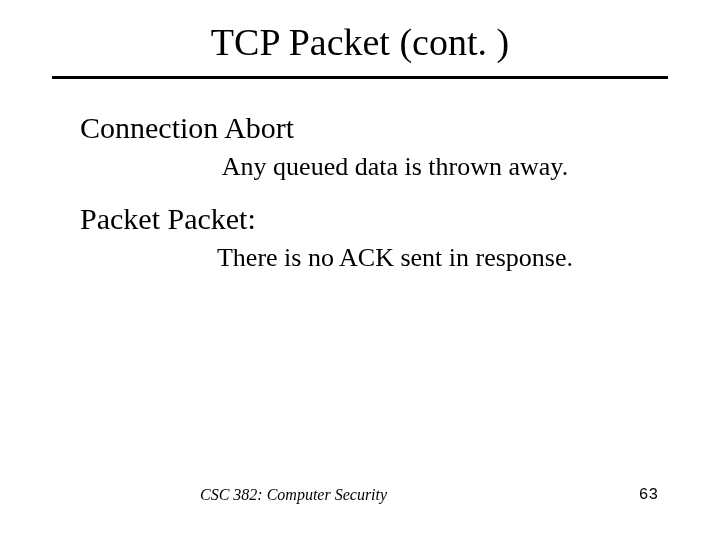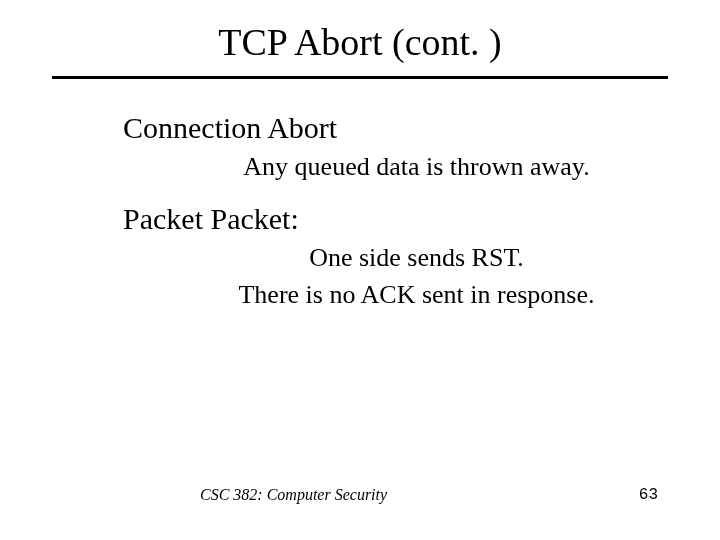--- a/index.html
+++ b/index.html
@@ -1,41 +1,40 @@
 <!DOCTYPE html>
 <html><head>
 <meta charset="utf-8">
 <style>
   * { margin: 0; padding: 0; box-sizing: border-box; }
   html, body { width: 720px; height: 540px; background: #ffffff; font-family: "Times New Roman", Times, serif; color: #000; }
   .slide { position: relative; width: 720px; height: 540px; }
   .title-wrap { text-align: center; padding-top: 20px; }
   .title { font-size: 38px; font-weight: 400; display: inline-block; }
   .rule { margin: 12px 52px 0 52px; border: 0; border-top: 3px solid #000; }
-  .body { padding: 26px 56px 0 80px; margin-left: 43px; }
+  .body { padding: 26px 56px 0 80px; }
   .heading { font-size: 30px; margin-top: 6px; margin-bottom: 4px; }
   .sub { font-size: 26px; margin-left: 46px; line-height: 1.35; text-align: center; }
   .sub + .sub { margin-top: 2px; }
   .section2 { margin-top: 18px; }
   .footer-left { position: absolute; left: 200px; bottom: 36px; font-size: 16px; font-style: italic; }
   .footer-right { position: absolute; right: 62px; bottom: 36px; font-size: 16px; font-family: Liberation Mono, monospace; }
 </style>
 </head>
 <body>
 
 <div class="slide">
   <div class="title-wrap">
-    <div class="title">TCP Abort (cont. )</div>
+    <div class="title">TCP Packet (cont. )</div>
   </div>
   <hr class="rule">
   <div class="body">
 
     <div class="heading">Connection Abort</div>
     <div class="sub">Any queued data is thrown away.</div>
 
     <div class="heading section2">Packet Packet:</div>
-    <div class="sub">One side sends RST.</div>
     <div class="sub">There is no ACK sent in response.</div>
 
   </div>
   <div class="footer-left">CSC 382: Computer Security</div>
   <div class="footer-right">63</div>
 </div>
 
 </body></html>

